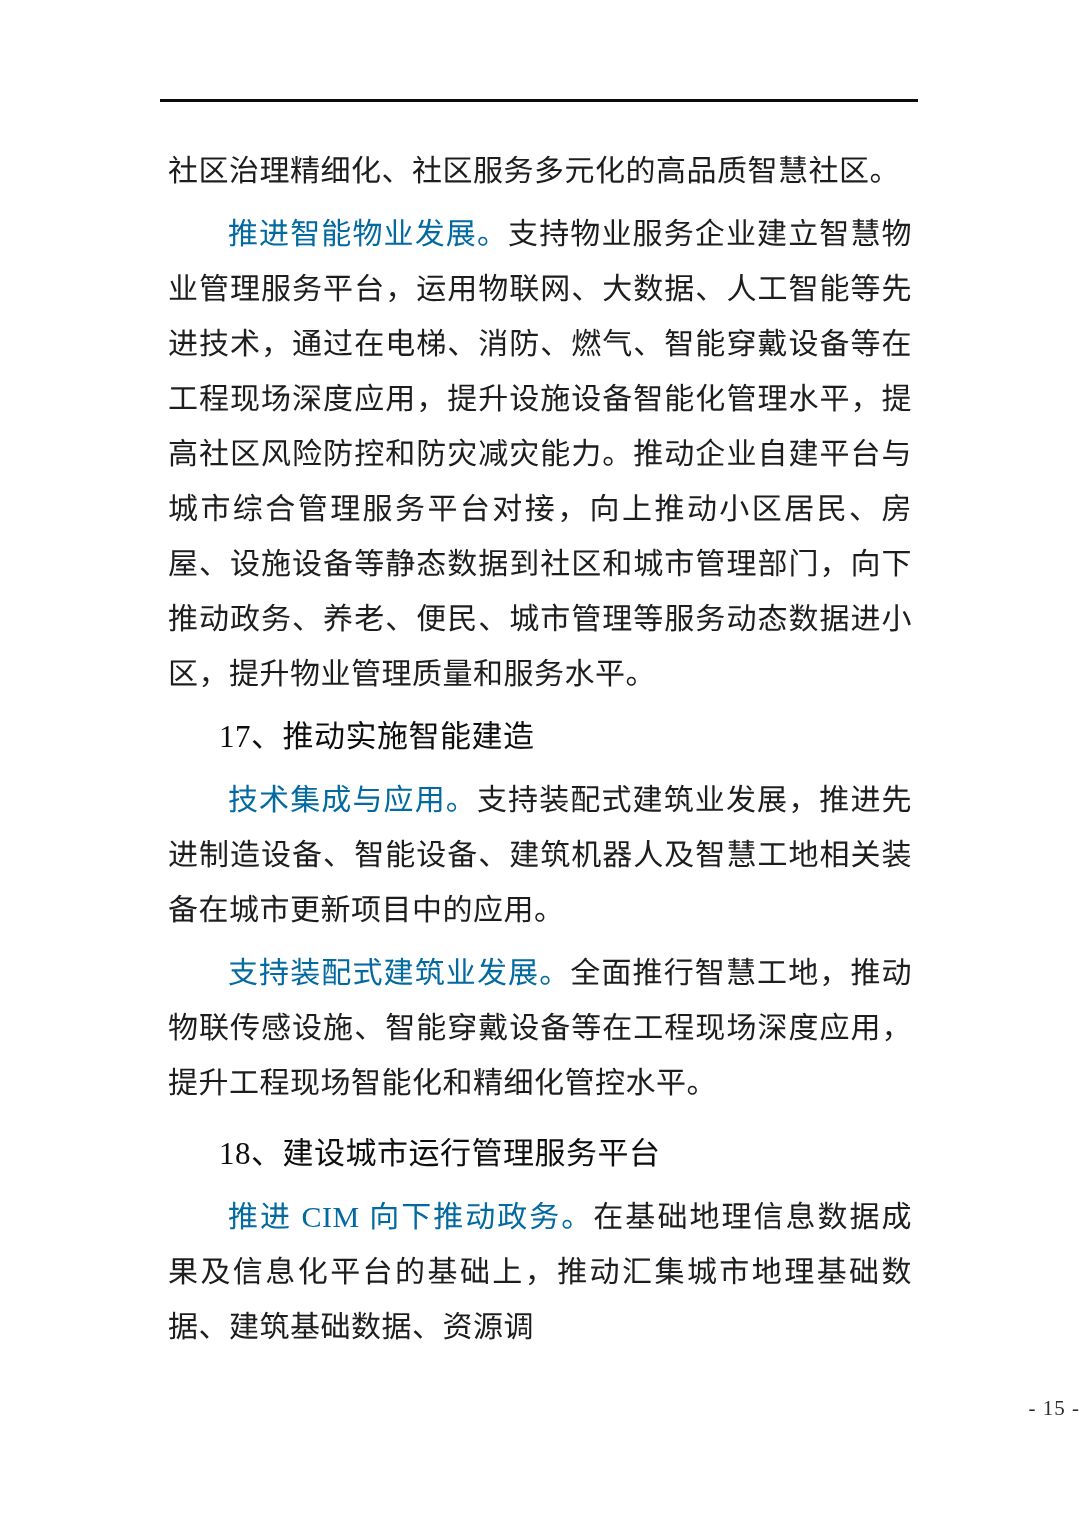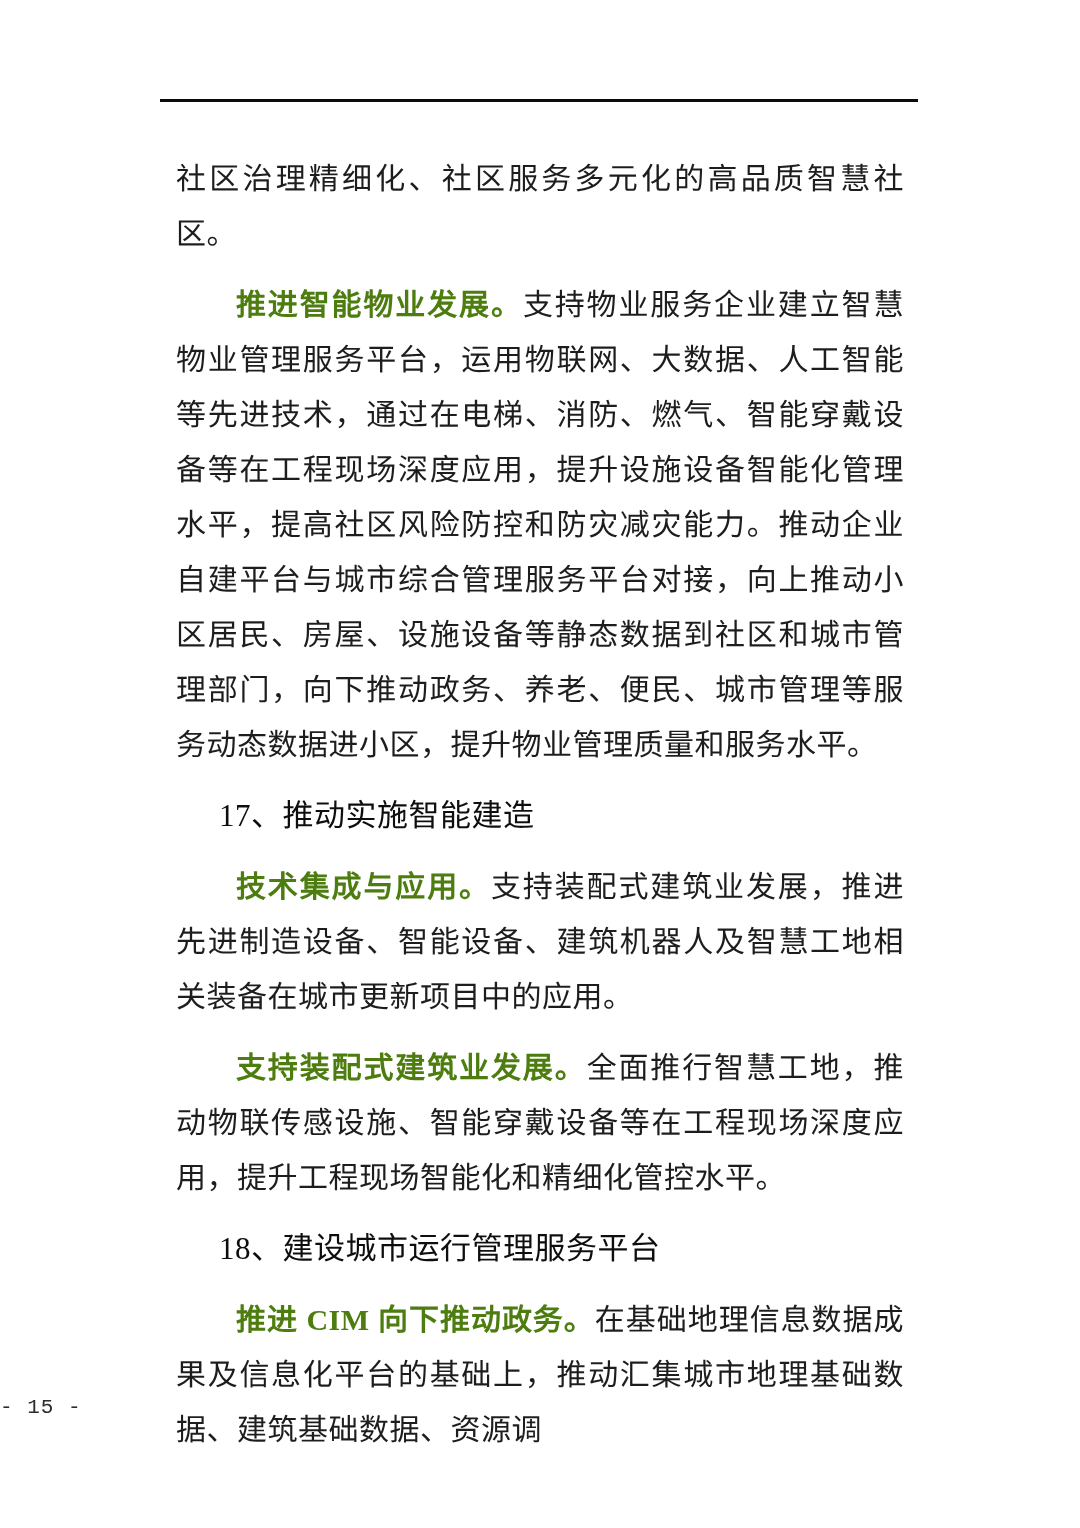--- a/index.html
+++ b/index.html
@@ -26,48 +26,47 @@
     left: 160px;
     top: 135px;
     width: 760px;
     font-size: 30px;
     line-height: 55px;
     text-align: justify;
     text-align-last: left;
     text-justify: inter-ideograph;
     letter-spacing: 0.5px;
   }
-  .doc-body p { margin: 16px; text-indent: 2em; }
+  .doc-body p { margin: 8px; text-indent: 2em; }
   .doc-body p.continuation { text-indent: 0; }
   .lead {
-    font-weight: 700;
-    color: #4d7c0f;
+    font-weight: 400;
+    color: #0369a1;
   }
   .doc-body h2 {
     margin: 0;
     font-size: 31px;
     line-height: 55px;
     font-weight: 400;
     text-indent: 1.9em;
     color: #0e0e10;
     text-align: left;
   }
   .gap-before-sm { margin-top: 8px !important; }
   .gap-before-md { margin-top: 16px !important; }
   .footer {
     position: absolute;
     left: 0;
     top: 1394px;
     width: 100%;
-    text-align: left;
+    text-align: right;
     font-size: 21px;
     line-height: 28px;
     color: #2c2c2e;
     letter-spacing: 1px;
-    font-family: Liberation Mono, monospace;
   }
 </style>
 </head>
 <body>
 
 <div class="page">
 
   <div class="top-rule"></div>
 
   <main class="doc-body">

